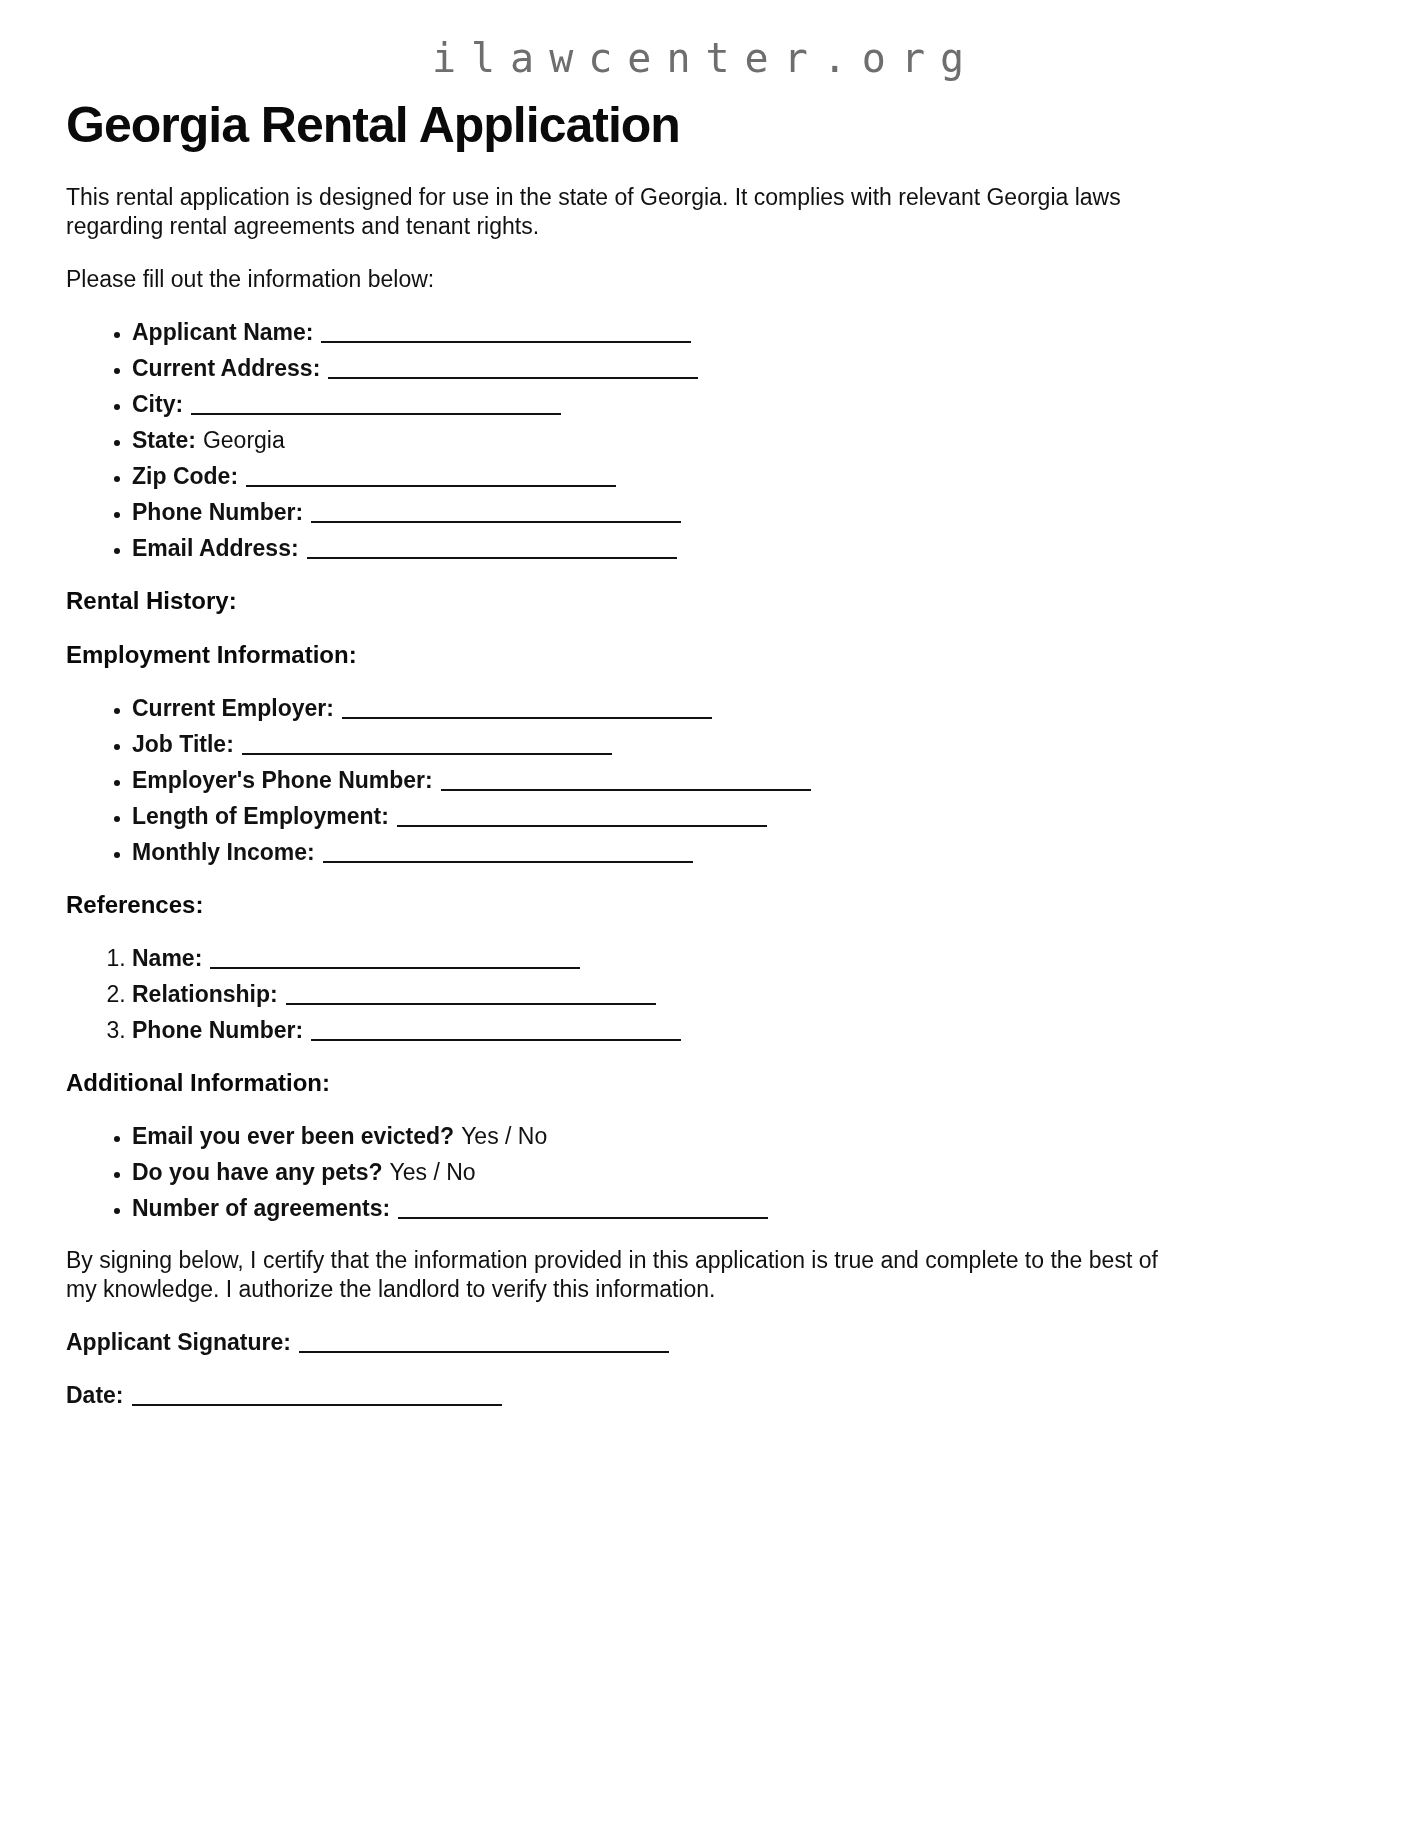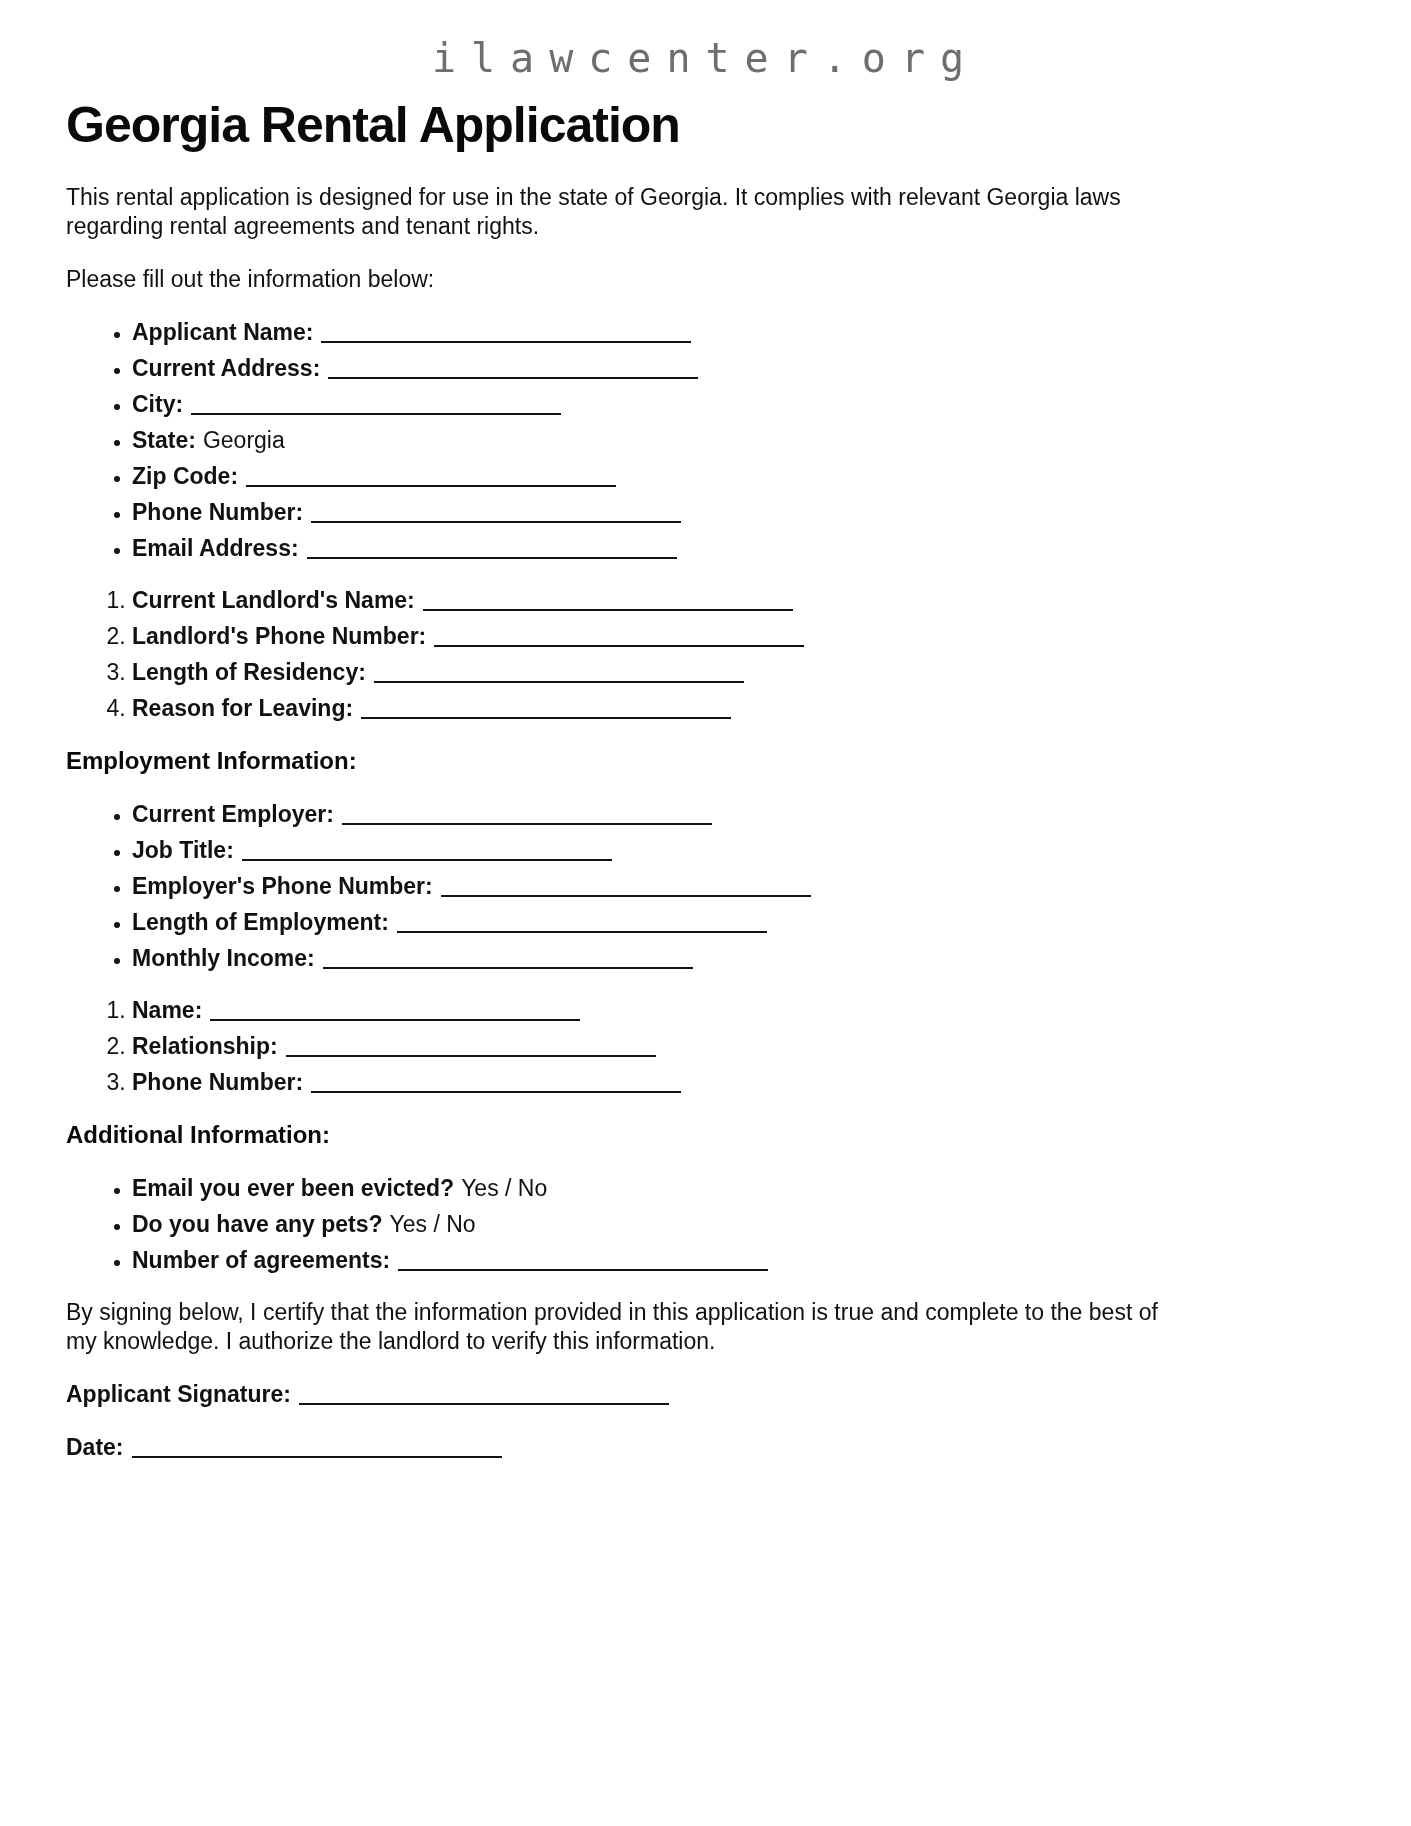--- a/index.html
+++ b/index.html
@@ -98,35 +98,22 @@
       <span class="lbl">Zip Code:</span><span class="fill-line"></span>
     </li>
     <li>
       <span class="lbl">Phone Number:</span><span class="fill-line"></span>
     </li>
     <li>
       <span class="lbl">Email Address:</span><span class="fill-line"></span>
     </li>
   </ul>
 
+  <h2 class="section-heading">Rental History:</h2>
 
-  <ol class="doc-list">
-    <li>
-      <span class="lbl">Current Landlord's Name:</span><span class="fill-line"></span>
-    </li>
-    <li>
-      <span class="lbl">Landlord's Phone Number:</span><span class="fill-line"></span>
-    </li>
-    <li>
-      <span class="lbl">Length of Residency:</span><span class="fill-line"></span>
-    </li>
-    <li>
-      <span class="lbl">Reason for Leaving:</span><span class="fill-line"></span>
-    </li>
-  </ol>
 
   <h2 class="section-heading">Employment Information:</h2>
 
   <ul class="doc-list">
     <li>
       <span class="lbl">Current Employer:</span><span class="fill-line"></span>
     </li>
     <li>
       <span class="lbl">Job Title:</span><span class="fill-line"></span>
     </li>
@@ -134,20 +121,21 @@
       <span class="lbl">Employer's Phone Number:</span><span class="fill-line"></span>
     </li>
     <li>
       <span class="lbl">Length of Employment:</span><span class="fill-line"></span>
     </li>
     <li>
       <span class="lbl">Monthly Income:</span><span class="fill-line"></span>
     </li>
   </ul>
 
+  <h2 class="section-heading">References:</h2>
 
   <ol class="doc-list">
     <li>
       <span class="lbl">Name:</span><span class="fill-line"></span>
     </li>
     <li>
       <span class="lbl">Relationship:</span><span class="fill-line"></span>
     </li>
     <li>
       <span class="lbl">Phone Number:</span><span class="fill-line"></span>

